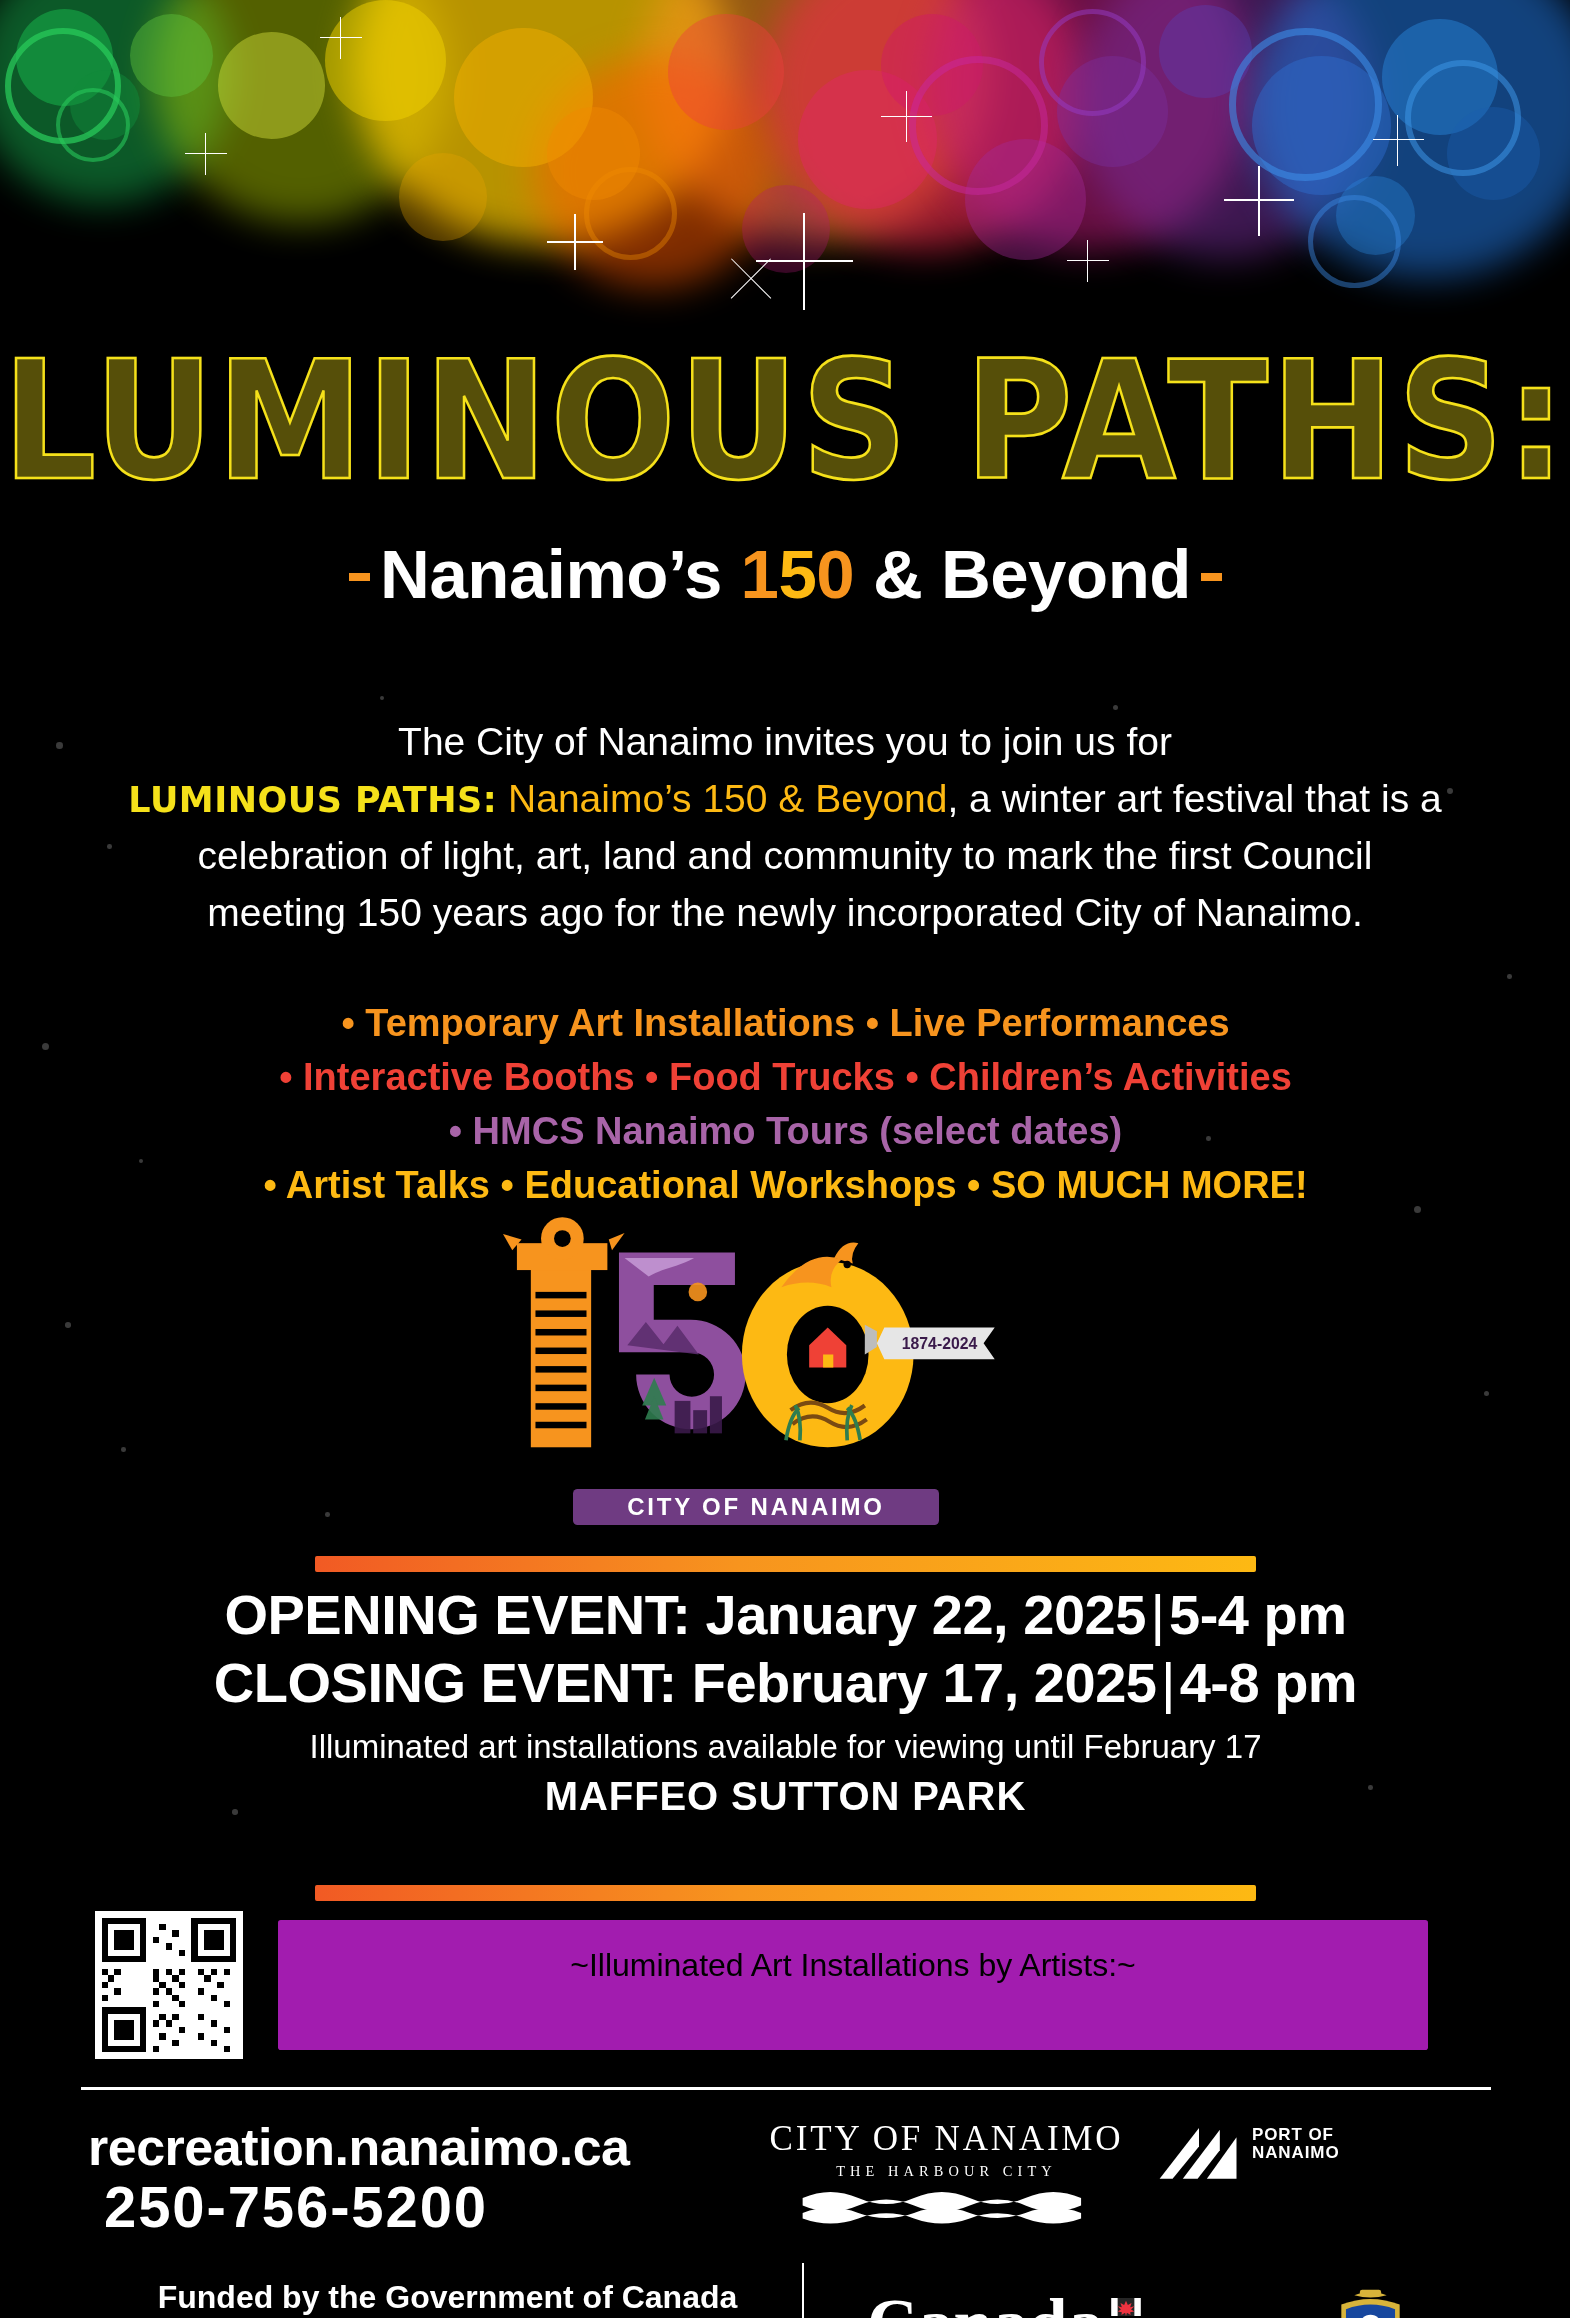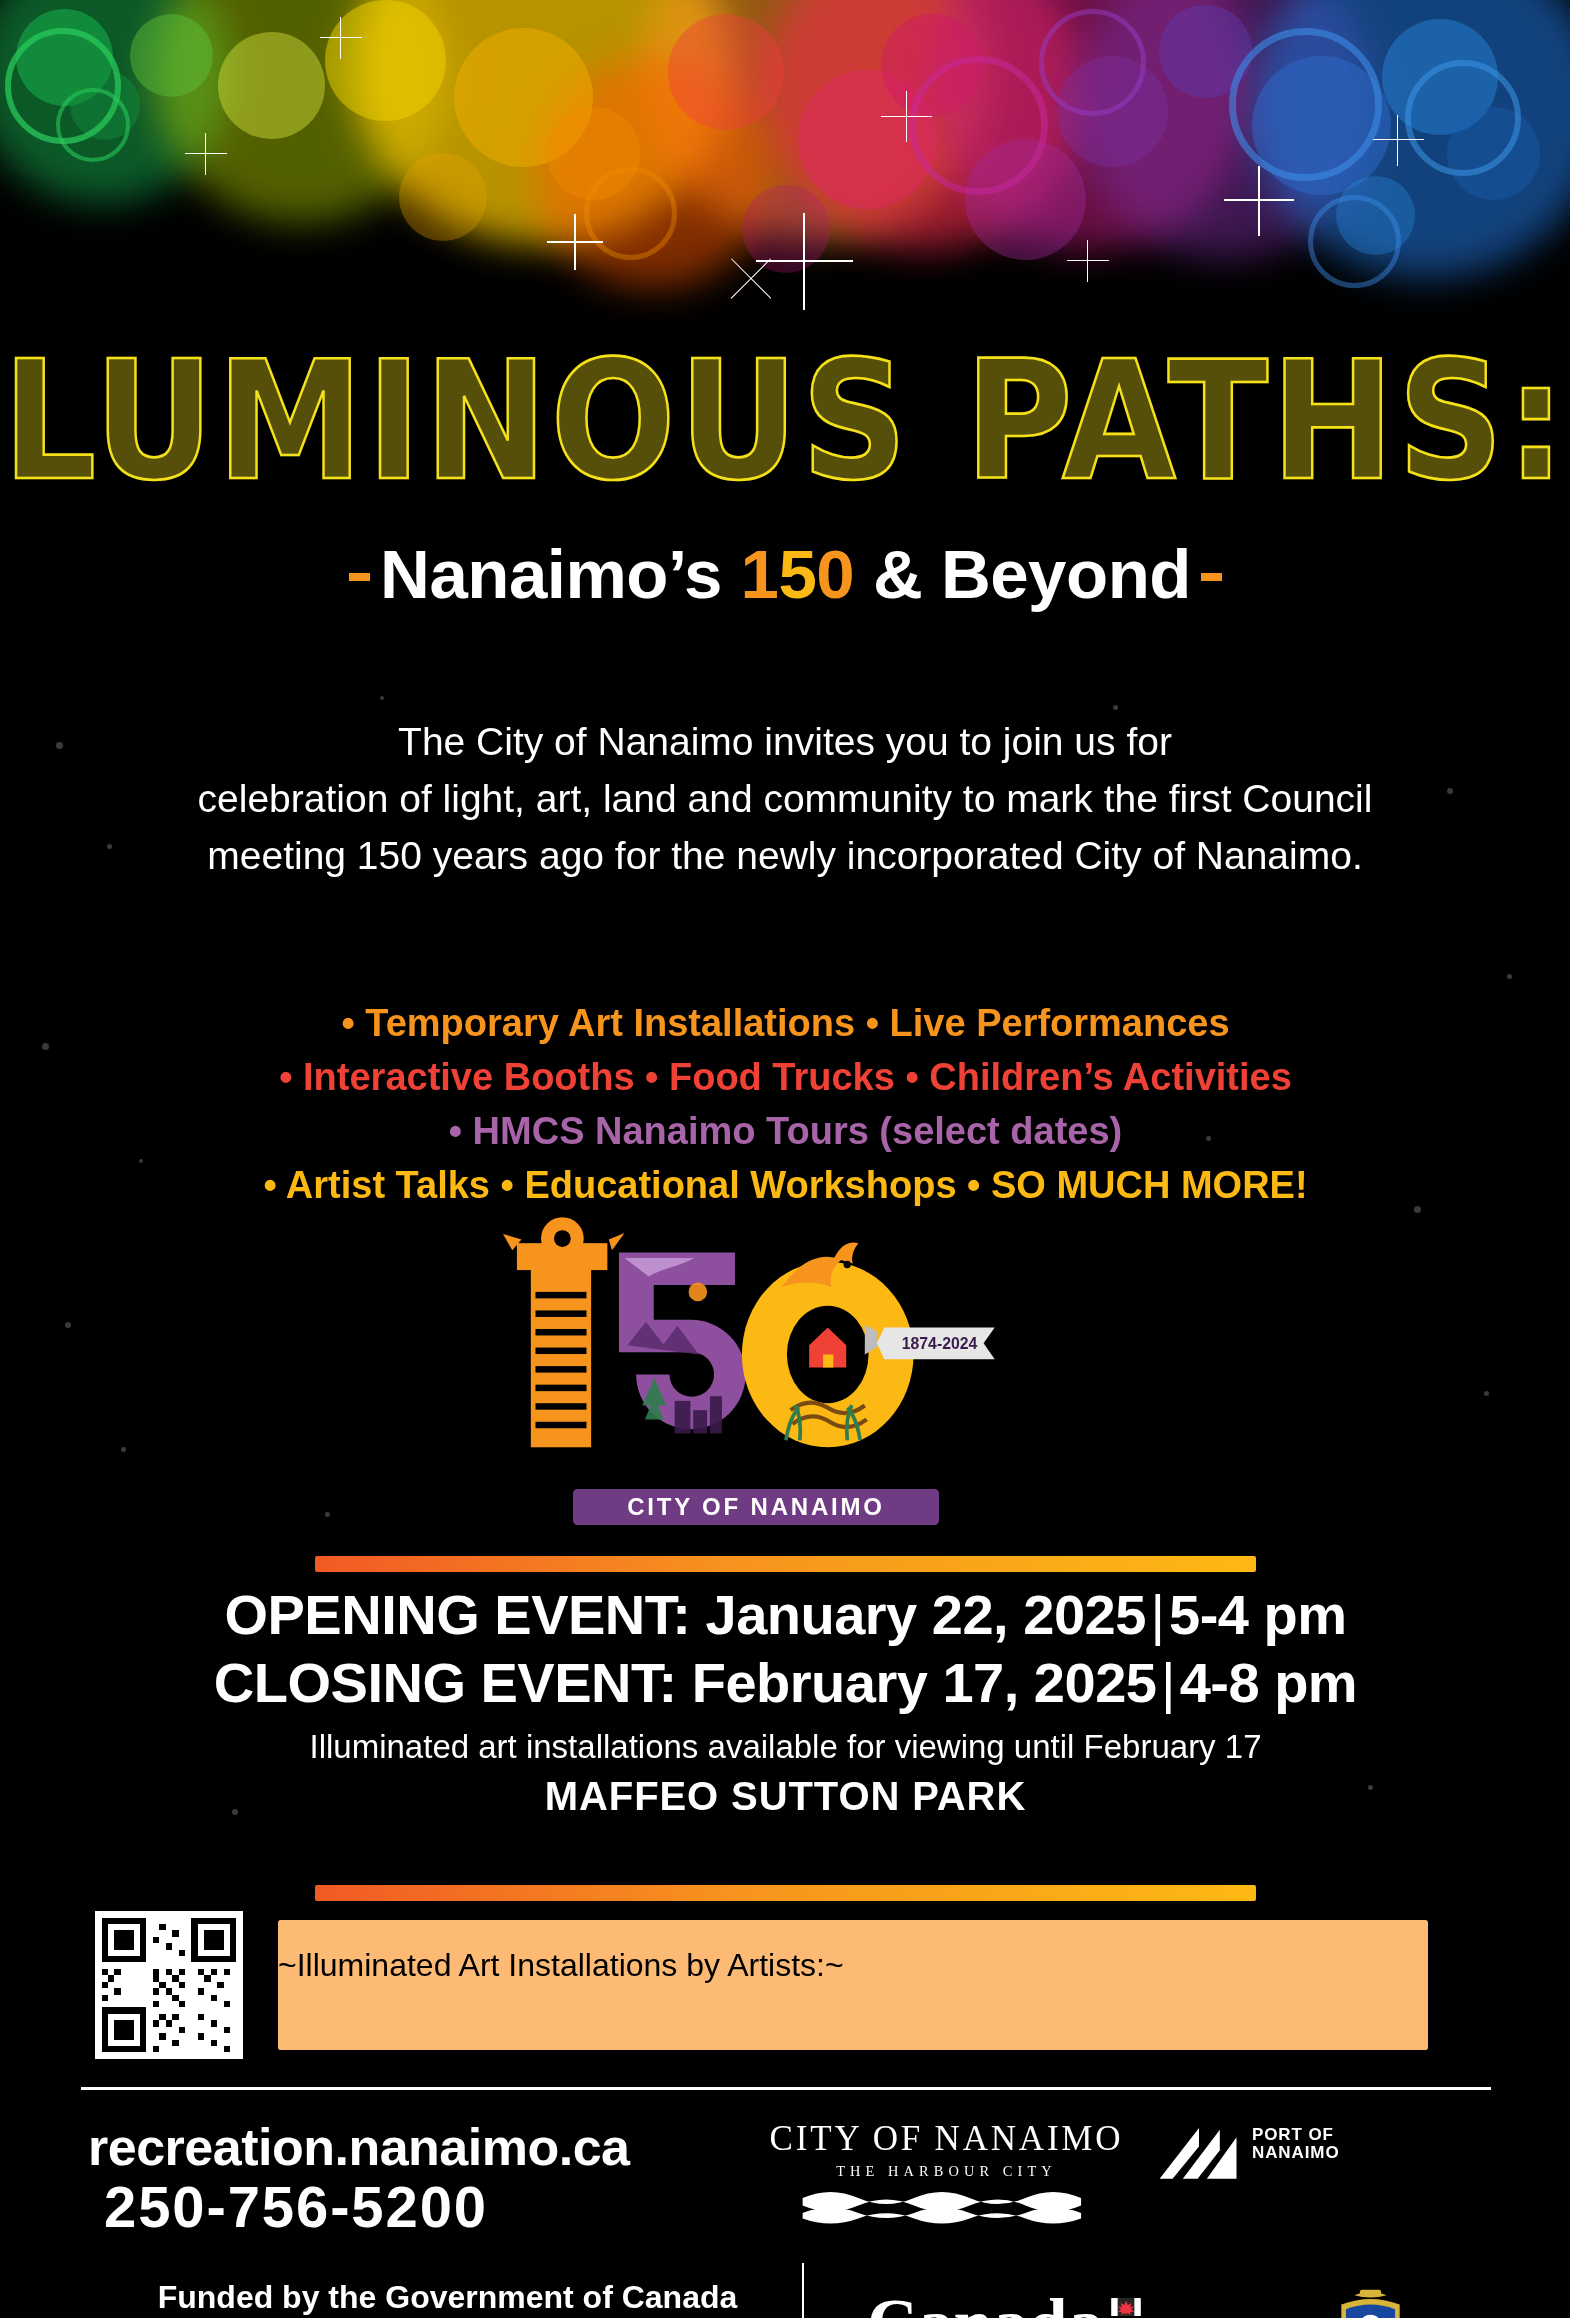--- a/index.html
+++ b/index.html
@@ -221,22 +221,23 @@
     grid-template-rows: repeat(21, 1fr);
   }
   .qr-grid i { background: #000; }
 
   .artists-box {
     position: absolute;
     top: 1920px;
     left: 278px;
     width: 1150px;
     height: 130px;
-    background: #fdba74;
+    background: #a21caf;
     border-radius: 2.8px;
+    text-align: center;
     color: #000000;
     padding-top: 27px;
   }
   .artists-title {
     font-size: 32px;
     font-weight: normal;
   }
   .artists-list {
     margin-top: 10.2px;
     font-size: 29px;
@@ -423,20 +424,21 @@
 
   <div class="title-wrap">
     <div class="main-title">LUMINOUS PATHS:</div>
     <div class="subtitle">
       <span class="dash"></span><span>Nanaimo’s </span><span class="n150"><span>1</span><span class="mid">5</span><span>0</span></span><span> &amp; Beyond</span><span class="dash"></span>
     </div>
   </div>
 
   <div class="body-copy">
     <div>The City of Nanaimo invites you to join us for</div>
+    <div><span class="lum-inline">LUMINOUS PATHS:</span><span class="sub-inline"> Nanaimo’s 150 &amp; Beyond</span><span>, a winter art festival that is a</span></div>
     <div>celebration of light, art, land and community to mark the first Council</div>
     <div>meeting 150 years ago for the newly incorporated City of Nanaimo.</div>
   </div>
 
   <div class="features">
     <div class="c-orange">• Temporary Art Installations • Live Performances</div>
     <div class="c-red">• Interactive Booths • Food Trucks • Children’s Activities</div>
     <div class="c-purple">• HMCS Nanaimo Tours (select dates)</div>
     <div class="c-gold">• Artist Talks • Educational Workshops • SO MUCH MORE!</div>
   </div>

